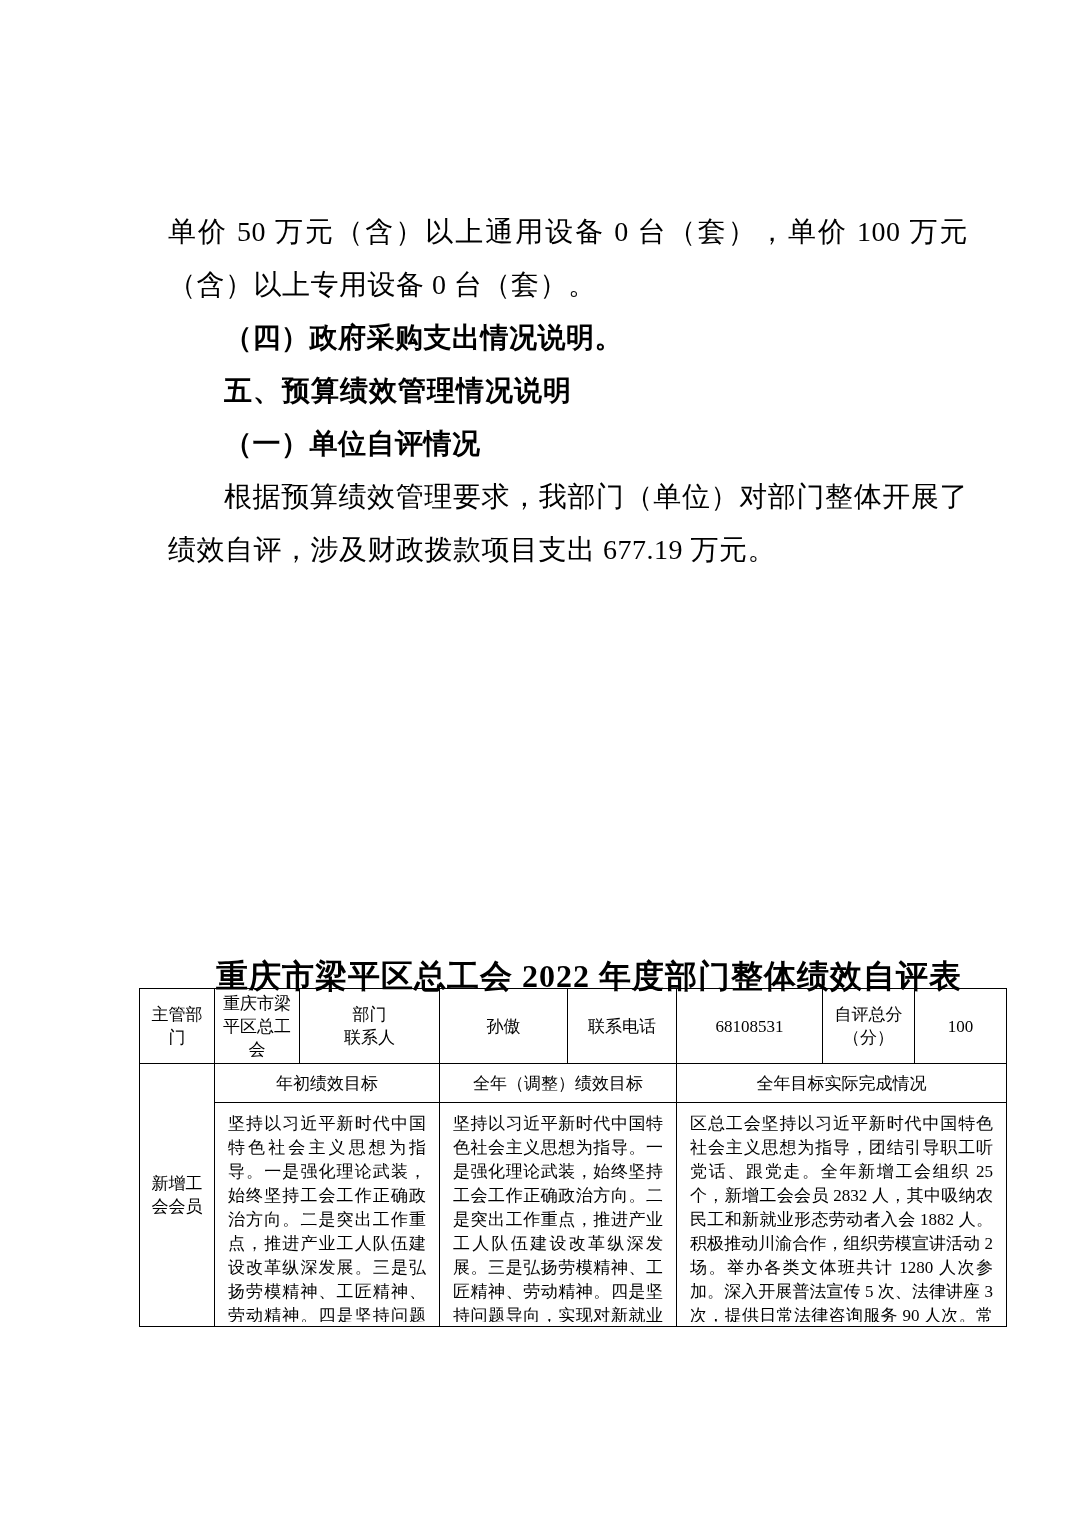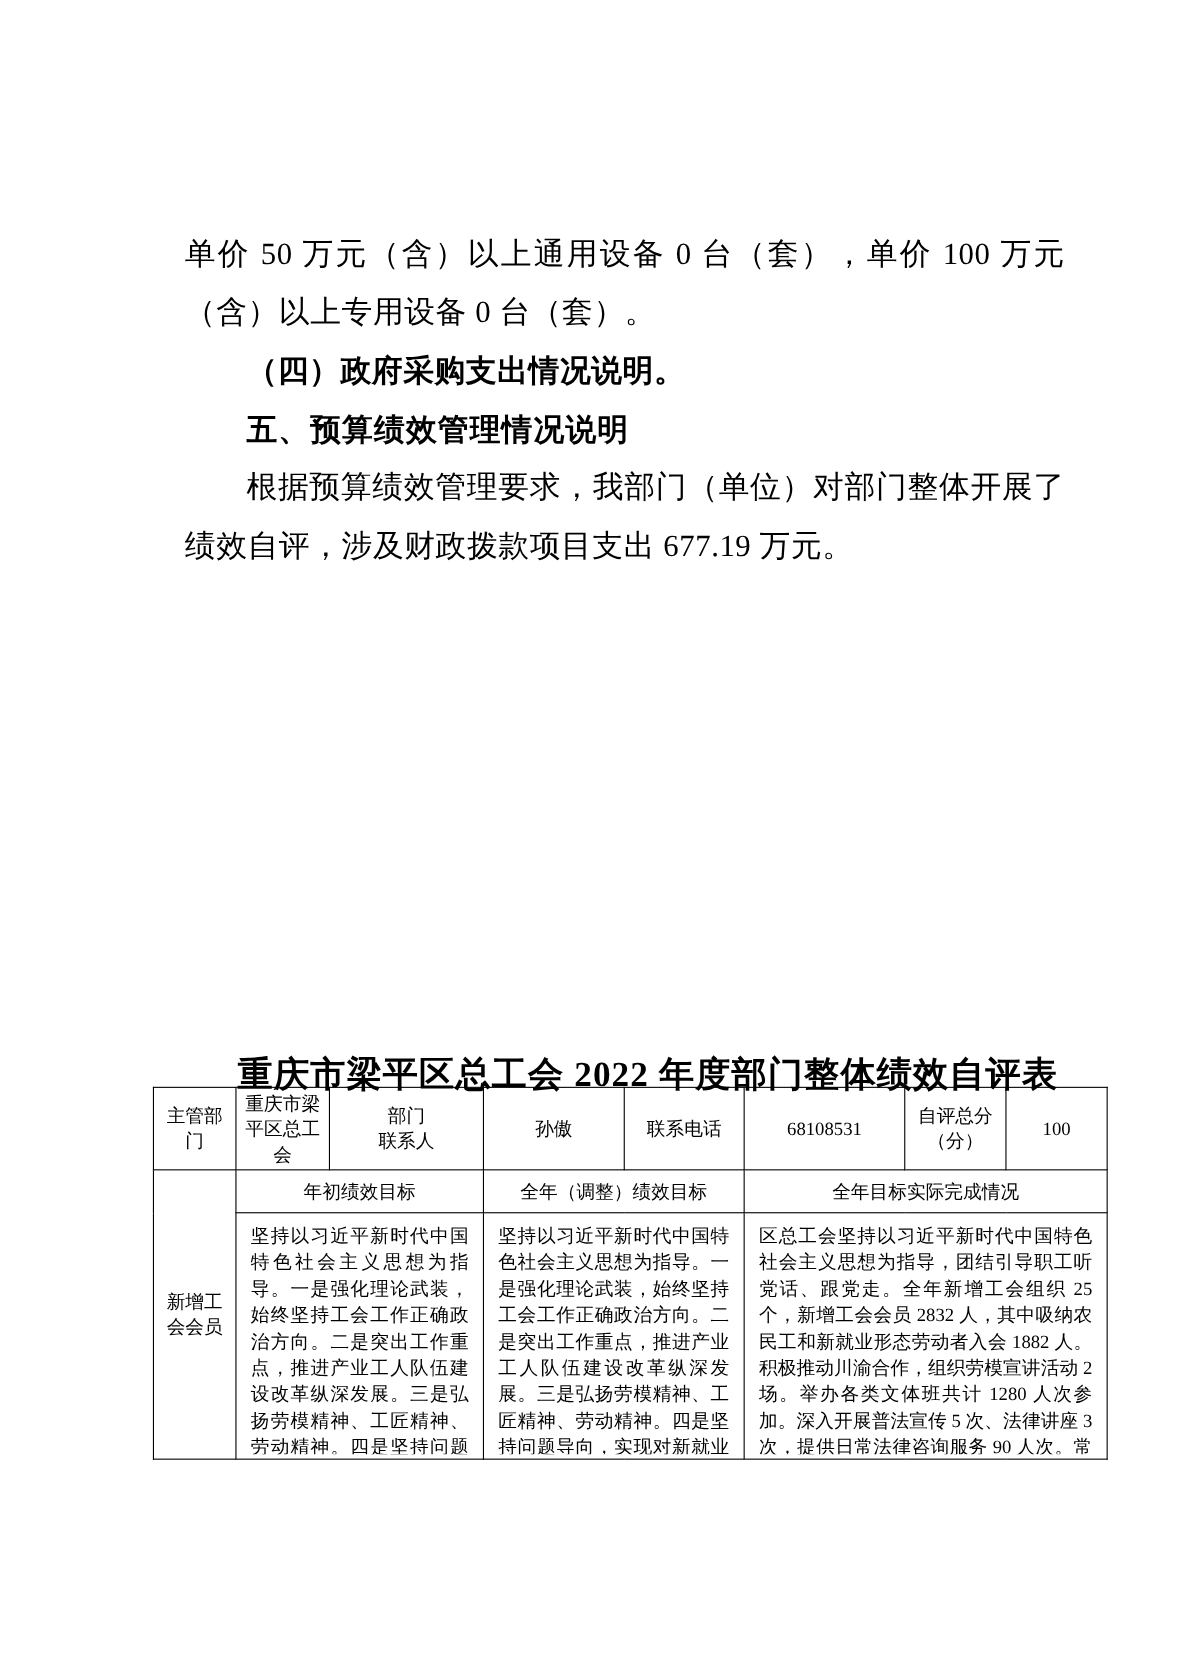--- a/index.html
+++ b/index.html
@@ -96,20 +96,21 @@
 </style>
 </head>
 <body>
 
 <div class="page">
 
   <div class="doc-body">
     <p class="lines-2">单价 50 万元（含）以上通用设备 0 台（套），单价 100 万元（含）以上专用设备 0 台（套）。</p>
     <p class="h-kai indent lines-1">（四）政府采购支出情况说明。</p>
     <p class="h-hei indent lines-1">五、预算绩效管理情况说明</p>
+    <p class="h-kai indent lines-1">（一）单位自评情况</p>
     <p class="indent lines-2">根据预算绩效管理要求，我部门（单位）对部门整体开展了绩效自评，涉及财政拨款项目支出 677.19 万元。</p>
   </div>
 
   <h1 class="table-title">重庆市梁平区总工会 2022 年度部门整体绩效自评表</h1>
 
   <table class="eval-table">
     <colgroup>
       <col style="width:75px">
       <col style="width:85px">
       <col style="width:140px">

